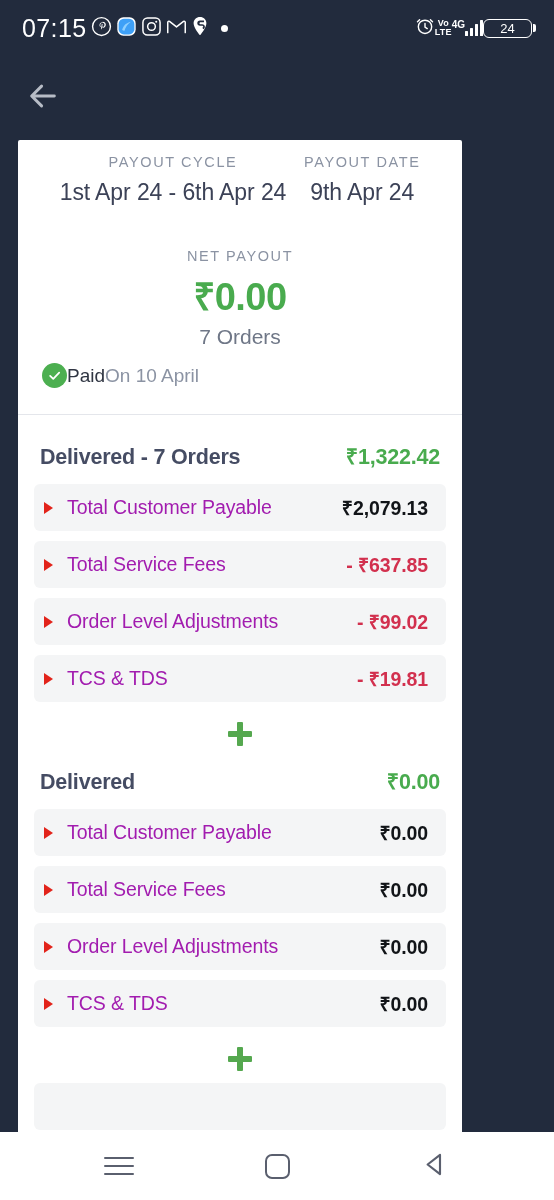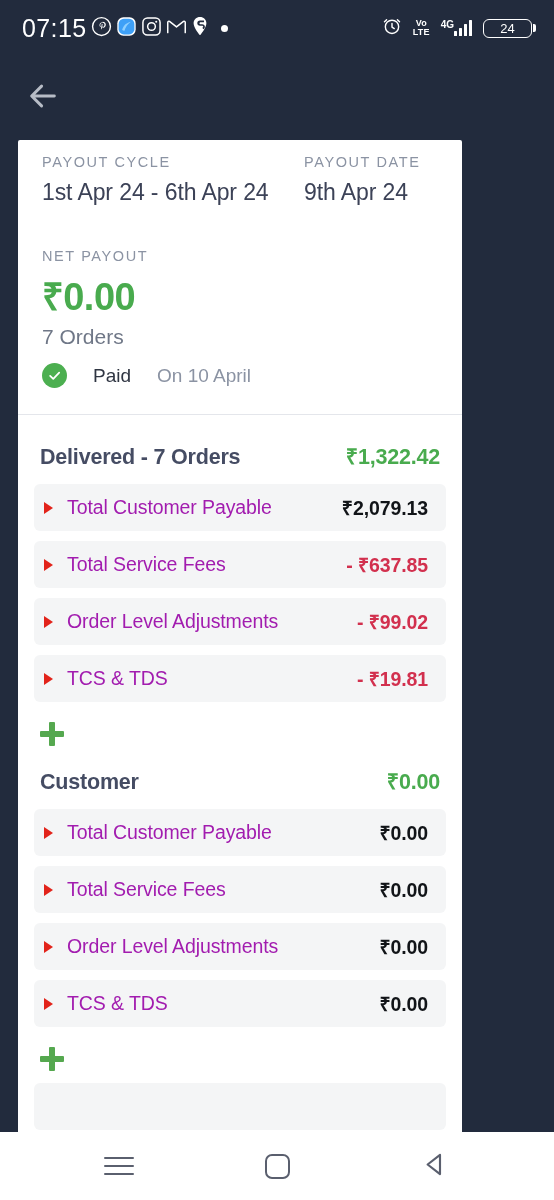--- a/index.html
+++ b/index.html
@@ -18,21 +18,21 @@
 
   
   .statusbar {
     height: 56px; flex: 0 0 56px;
     display: flex; align-items: center;
     padding: 0 18px 0 22px;
     color: #ffffff;
   }
   .sb-left { display: flex; align-items: center; gap: 4px; }
   .sb-clock { font-size: 25px; letter-spacing: .4px; font-weight: 400; }
-  .sb-right { margin-left: auto; display: flex; align-items: center; gap: 11px; }
+  .sb-right { margin-left: auto; display: flex; align-items: center; gap: 0; }
   .sb-icon { display: block; }
 
   .dot-icon { width: 7px; height: 7px; border-radius: 50%; background: #fff; margin-left: 8px; }
 
   .volte {
     display: flex; flex-direction: column; align-items: center;
     line-height: 9px; font-size: 9px; font-weight: 700; letter-spacing: .2px;
   }
   .fourg { font-size: 10px; font-weight: 700; line-height: 10px; }
   .sig-wrap { display: flex; align-items: flex-end; gap: 2px; }
@@ -66,38 +66,39 @@
     flex: 1 1 auto;
     padding: 0 18px;
     overflow: hidden;
     position: relative;
   }
   .card {
     background: #ffffff;
     border-radius: 2px;
     width: 444px;
     min-height: 1000px;
+    text-align: center;
   }
   .summary { padding: 14px 24px 26px 24px; }
   .sum-row { display: flex; }
   .sum-col:first-child { width: 262px; }
   .meta-label {
     font-size: 14.5px; letter-spacing: 1.6px; color: #8b93a3;
     font-weight: 500; text-transform: uppercase;
   }
   .meta-value {
     font-size: 23px; color: #3c4257; margin-top: 9px; letter-spacing: -.1px;
   }
   .net-block { margin-top: 42px; }
   .net-amount {
     font-size: 38px; font-weight: 700; color: #49ab4e;
     margin-top: 5px; letter-spacing: -.5px;
   }
   .orders-count { font-size: 21px; color: #6f7787; margin-top: 4px; }
-  .paid-row { display: flex; align-items: center; gap: 26px; margin-top: 14px; }
+  .paid-row { display: flex; align-items: center; gap: 0; margin-top: 14px; }
   .check-badge {
     width: 25px; height: 25px; border-radius: 50%; background: #4caf50;
     display: flex; align-items: center; justify-content: center; flex: 0 0 25px;
   }
   .paid-text { font-size: 19px; color: #2f3542; font-weight: 500; }
   .paid-sub { font-size: 19px; color: #8b93a3; }
 
   .divider { height: 1px; background: #e4e6eb; margin: 0 0 0 0; }
 
   
@@ -301,21 +302,21 @@
             <span class="line-label">TCS &amp; TDS</span>
             <span class="line-amt amt-red">- ₹19.81</span>
           </div>
           <div class="plus-row">
             <span class="plus-icon"></span>
           </div>
         </div>
 
         <div class="group">
           <div class="group-head">
-            <span class="group-title">Customer</span>
+            <span class="group-title">Delivered</span>
             <span class="group-amt amt-green">₹0.00</span>
           </div>
           <div class="line">
             <span class="caret"></span>
             <span class="line-label">Total Customer Payable</span>
             <span class="line-amt amt-dark">₹0.00</span>
           </div>
           <div class="line">
             <span class="caret"></span>
             <span class="line-label">Total Service Fees</span>

